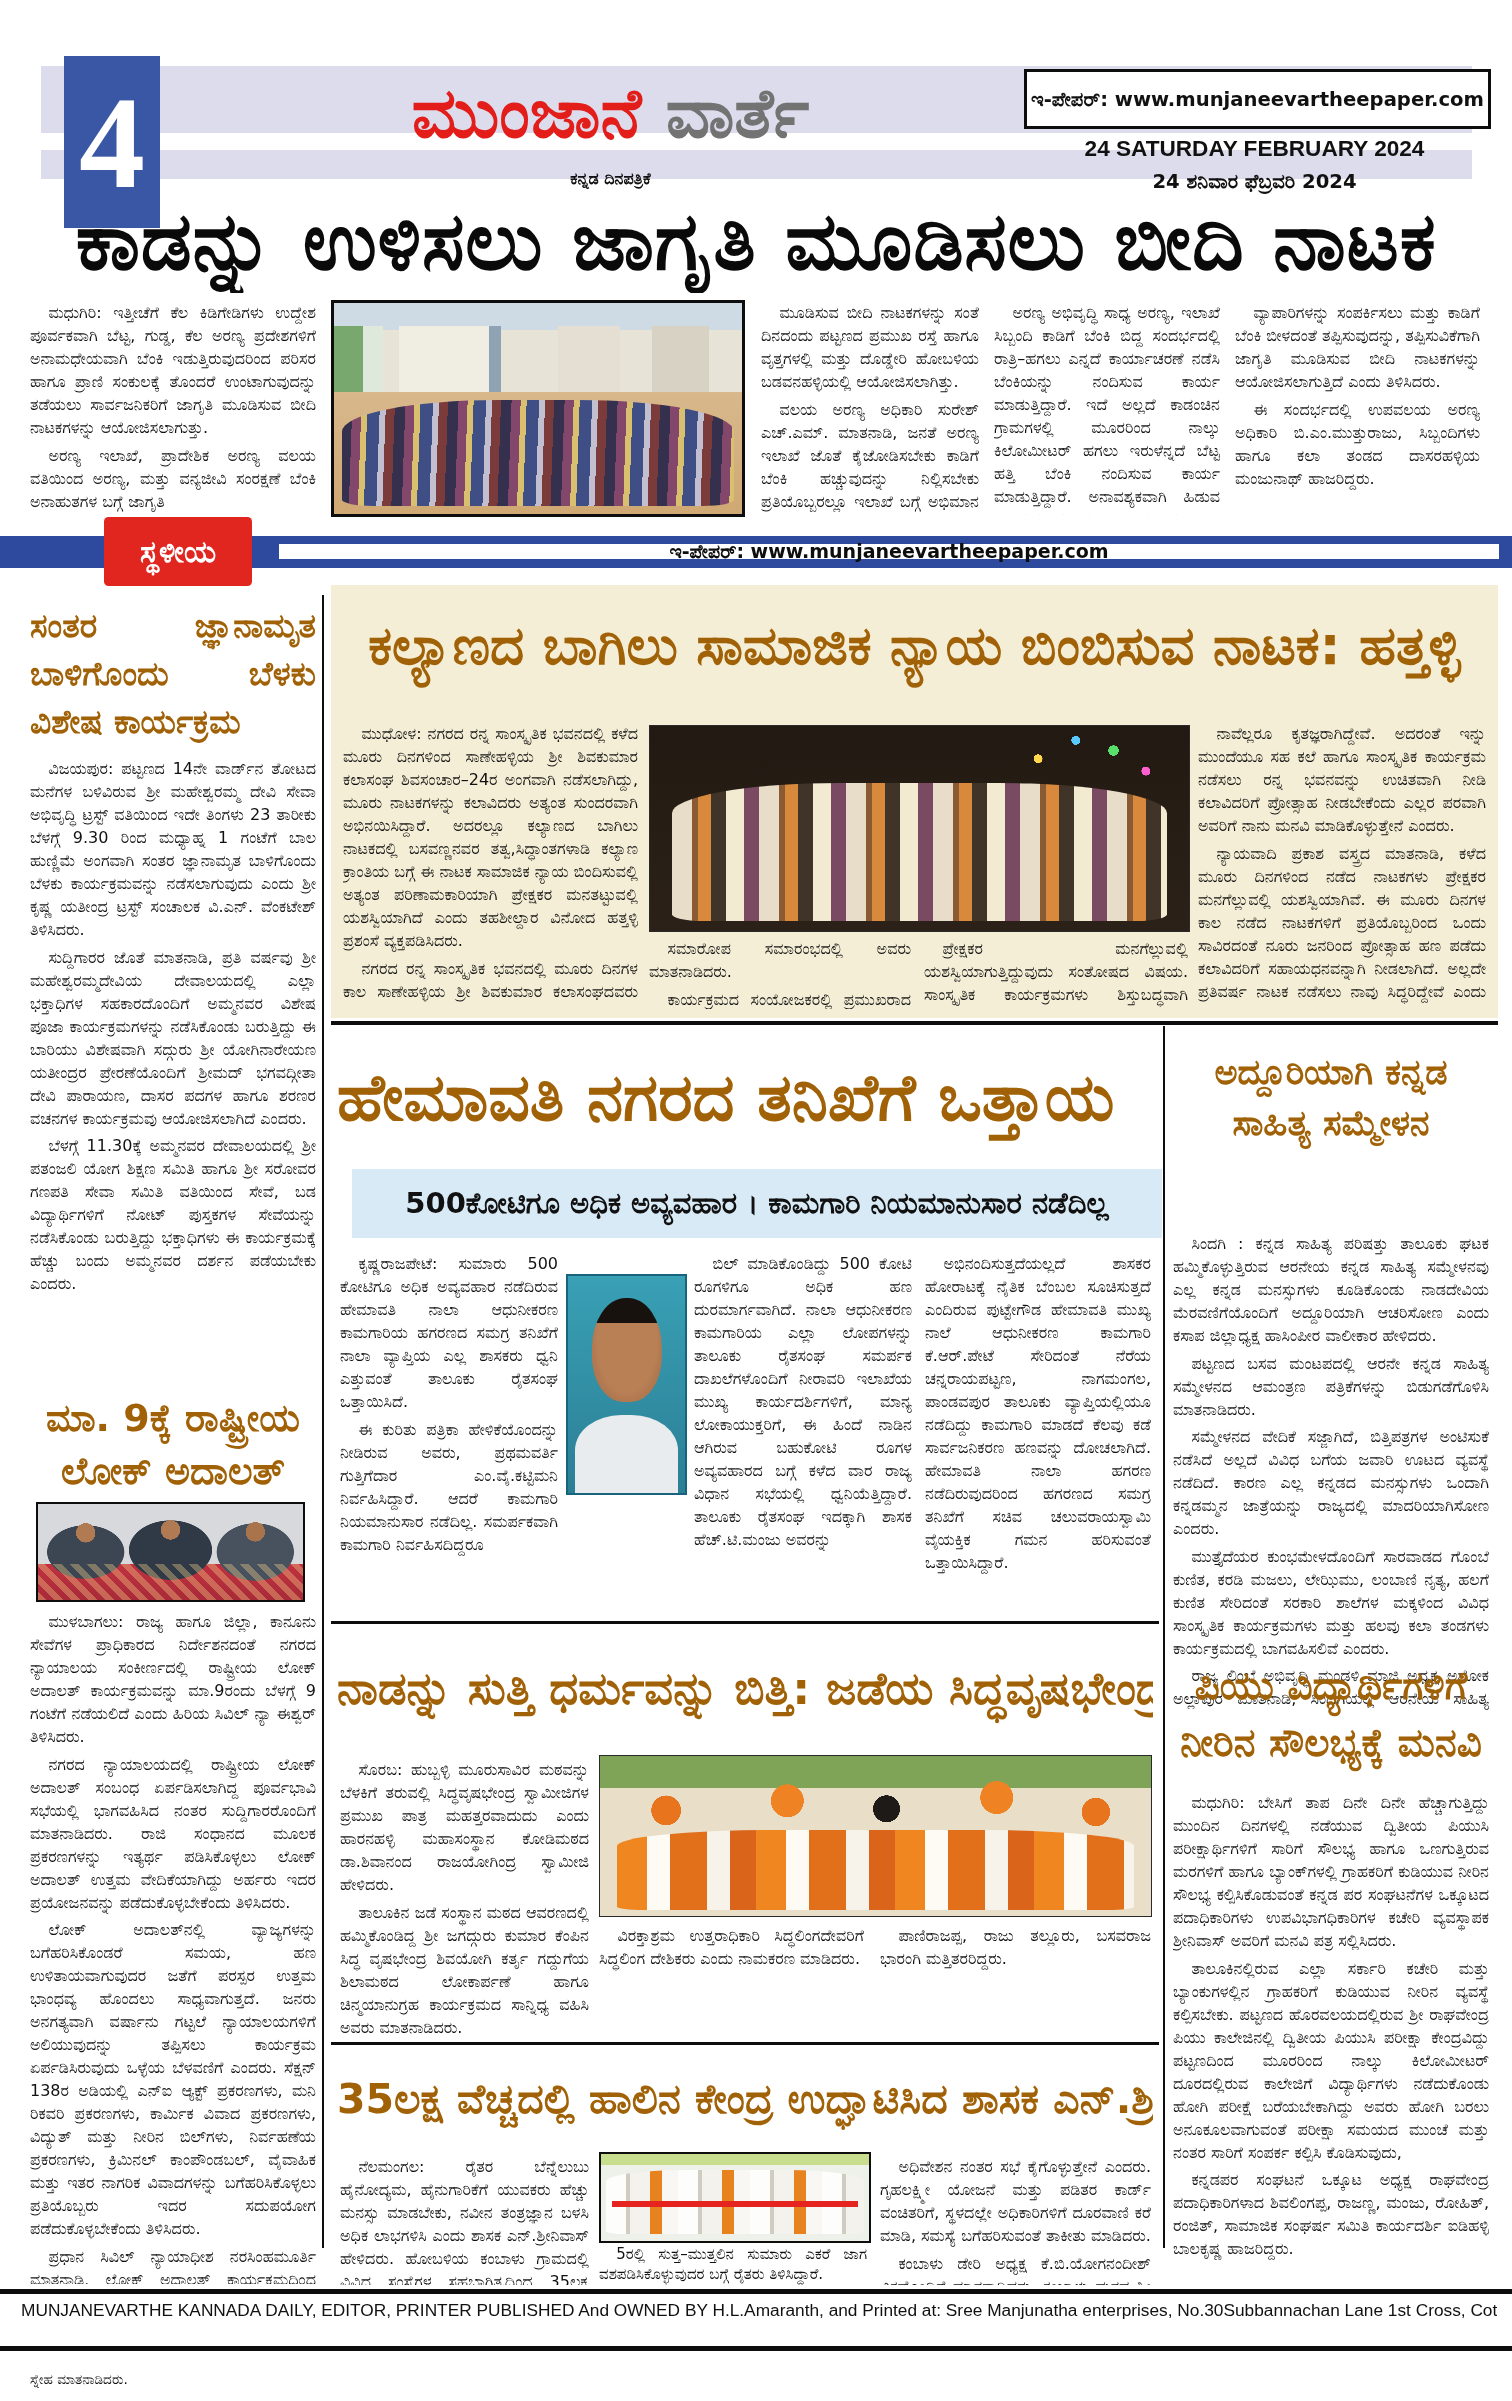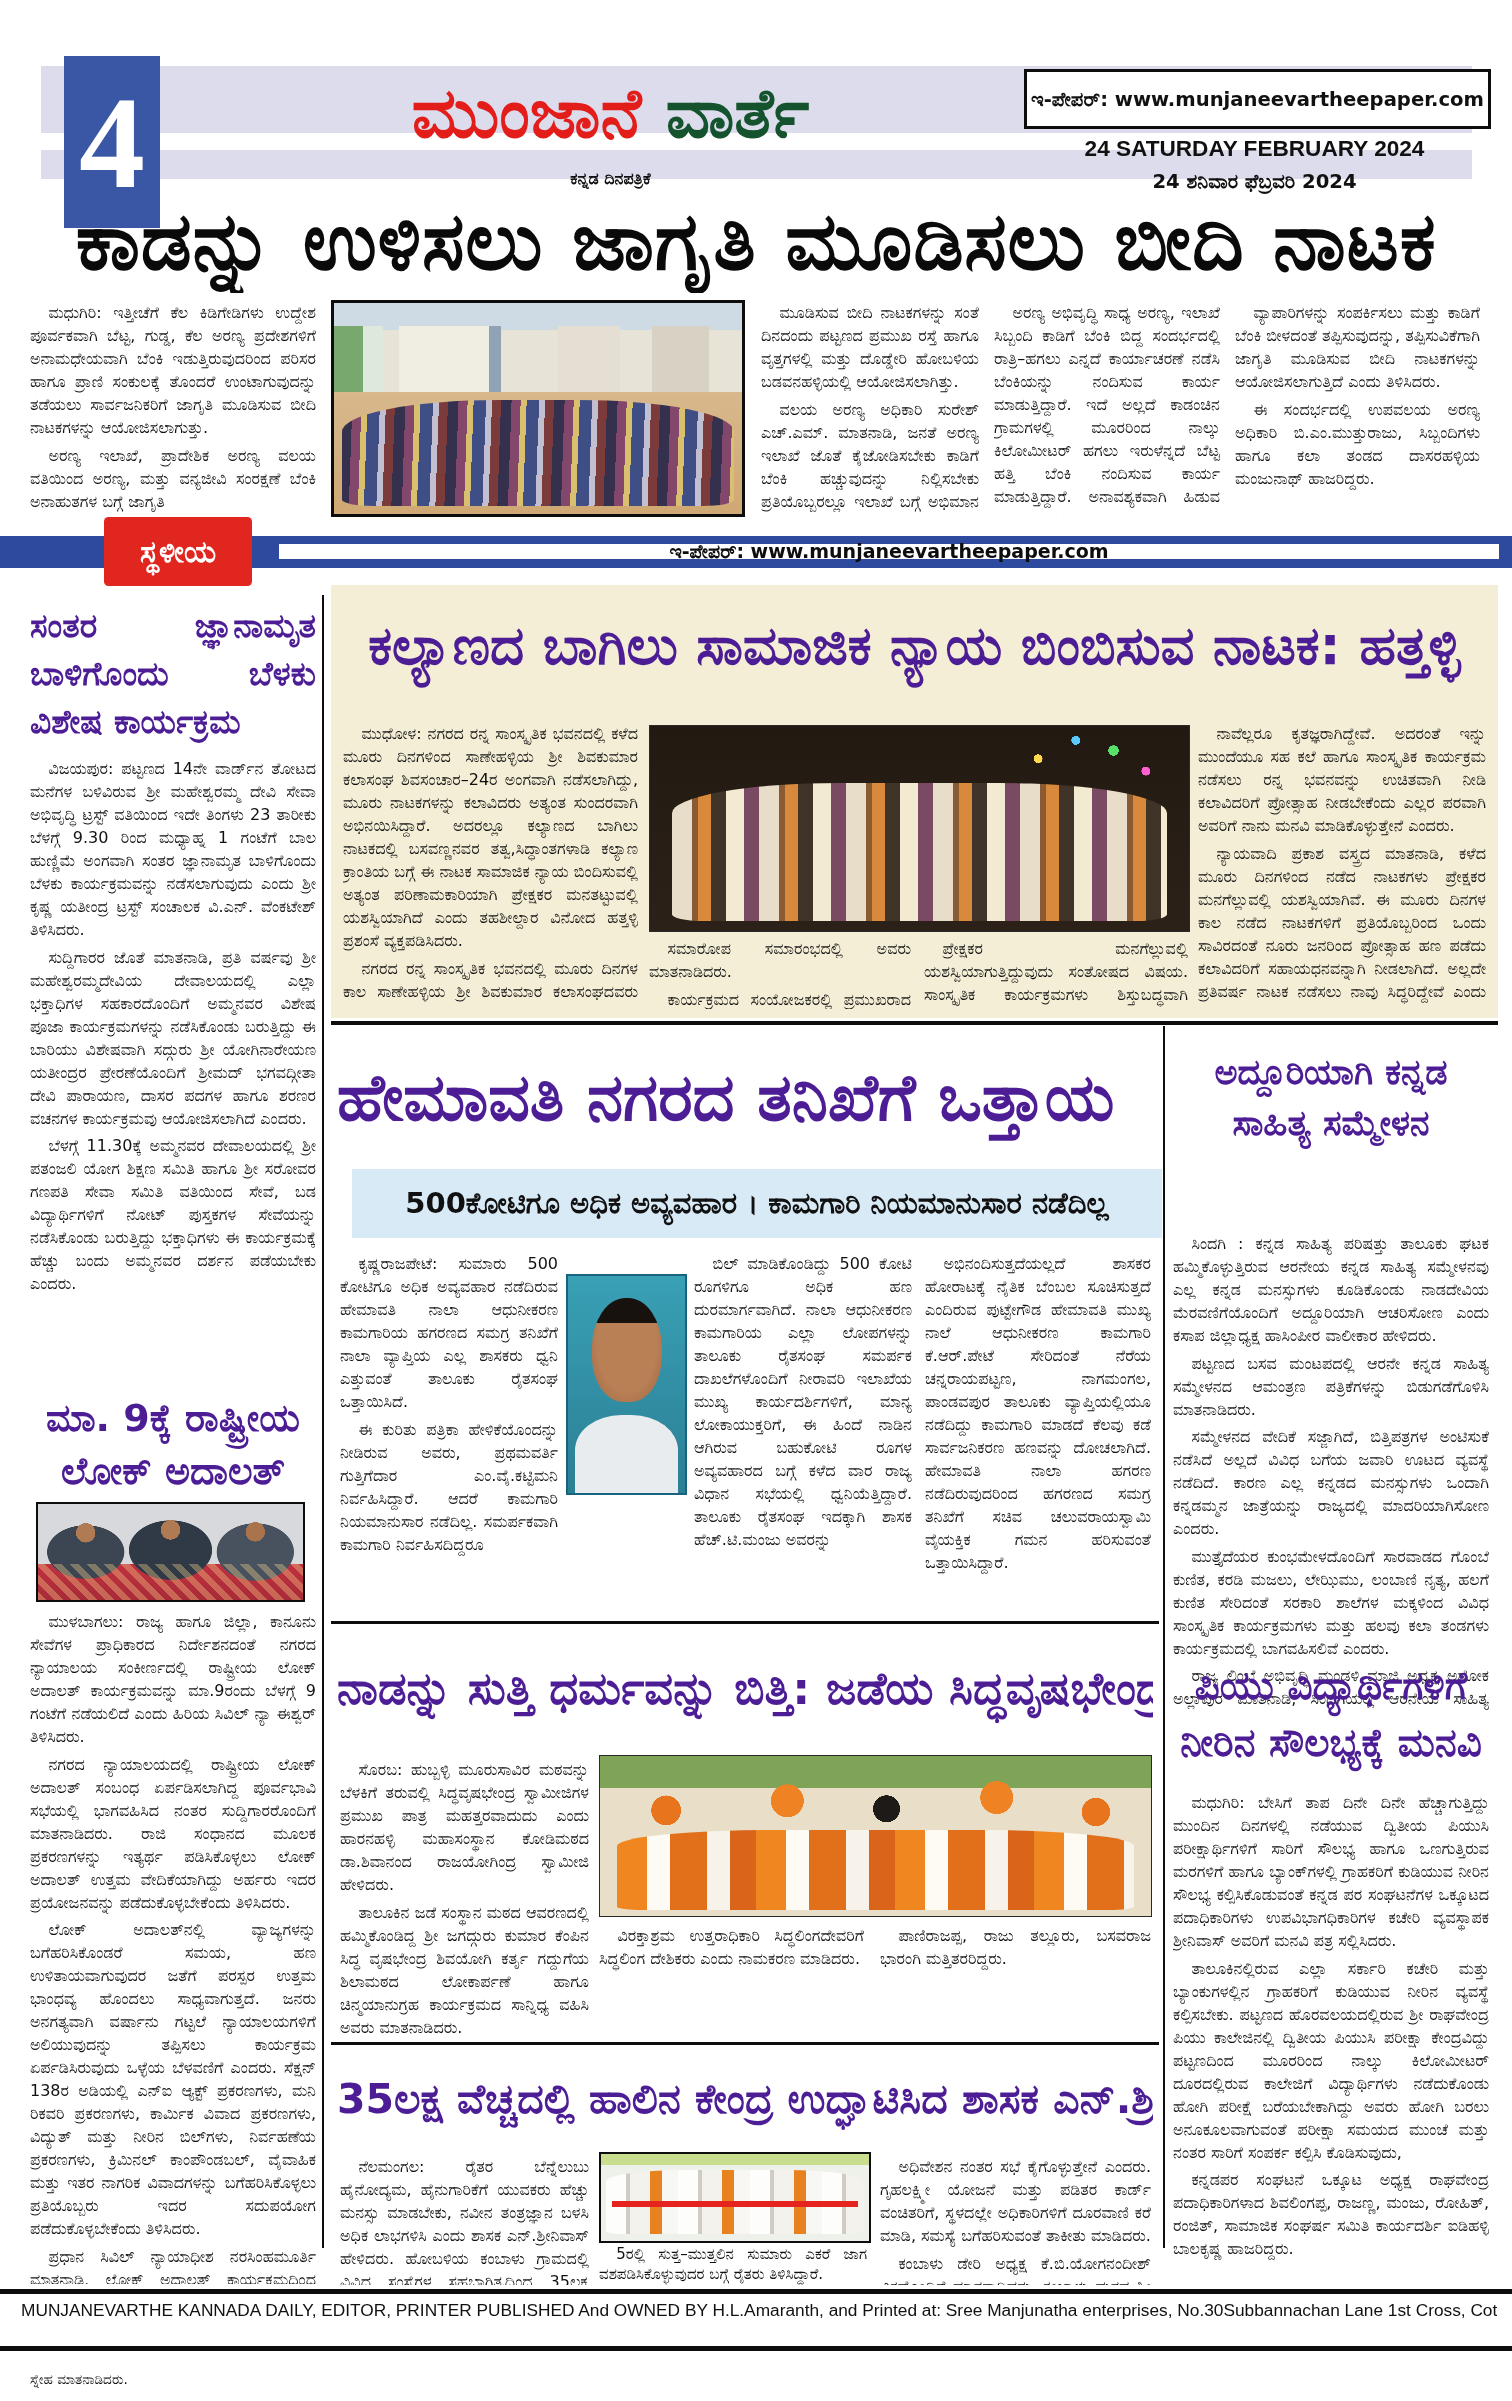--- a/index.html
+++ b/index.html
@@ -12,40 +12,40 @@
   .clip{overflow:hidden;}
   .rule-h{background:#0d0d0d;}
   .rule-v{background:#0d0d0d;width:2.3px;}
 
   
   .lavender{background:#dcdcec;}
   .pagebox{background:#3a57a5;color:#fff;display:flex;align-items:center;justify-content:center;
            font-family:"Liberation Serif",serif;font-weight:700;font-size:132px;}
   .logo{white-space:nowrap;text-align:center;font-weight:900;font-size:69px;line-height:83px;}
   .logo .red{color:#e21d1a;}
-  .logo .blk{color:#14532d;}
+  .logo .blk{color:#737373;}
   .tagline{text-align:center;font-size:16px;font-weight:700;}
   .epaperbox{background:#fff;border:3px solid #0d0d0d;display:flex;align-items:center;justify-content:center;
              font-weight:700;font-size:19.6px;white-space:nowrap;overflow:hidden;}
   .date-en{font-weight:800;font-size:22.6px;text-align:center;font-family:"Liberation Sans",sans-serif;letter-spacing:0px;}
   .date-kn{font-weight:800;font-size:19.6px;text-align:center;}
 
   
   .mainhead{font-size:80px;font-weight:900;text-align:center;white-space:nowrap;line-height:95px;
             letter-spacing:0.8px;color:#0a0a0a;overflow:hidden;}
 
   
   .band-blue{background:#2e4a9e;}
   .band-stripe{background:#ffffff;}
   .band-url{display:flex;align-items:center;justify-content:center;font-weight:700;font-size:19px;color:#0d0d0d;white-space:nowrap;overflow:hidden;}
   .badge-red{background:#e1251f;color:#fff;display:flex;align-items:center;justify-content:center;
              font-size:30px;font-weight:900;border-radius:4.5px;}
 
   
-  .h-col{font-weight:900;color:#4c1d95;overflow:hidden;}
+  .h-col{font-weight:900;color:#a16207;overflow:hidden;}
   .cream{background:#f4eed6;}
   .subhead-blue{background:#d9eaf7;display:flex;align-items:center;justify-content:center;
                 font-weight:900;font-size:29px;white-space:nowrap;overflow:hidden;margin-left:12px;}
 
   
   .photo{position:absolute;overflow:hidden;}
   .photo-street{border:3px solid #0d0d0d;
     background:linear-gradient(180deg,#cfdbe4 0%,#cfdbe4 13%,#e7e3d6 13%,#e7e3d6 42%,#d8b88c 42%,#cfa873 100%);}
   .photo-street::before{content:"";position:absolute;left:0;top:11%;width:100%;height:31%;
     background:linear-gradient(90deg,#79a86f 0 7%,#dfe9db 7% 12%,rgba(0,0,0,0) 12% 16%,#f0eee2 16% 38%,#8fa3b5 38% 41%,rgba(0,0,0,0) 41% 55%,#e4dfd2 55% 70%,rgba(0,0,0,0) 70% 78%,#d7d2c4 78% 92%,rgba(0,0,0,0) 92%);}

